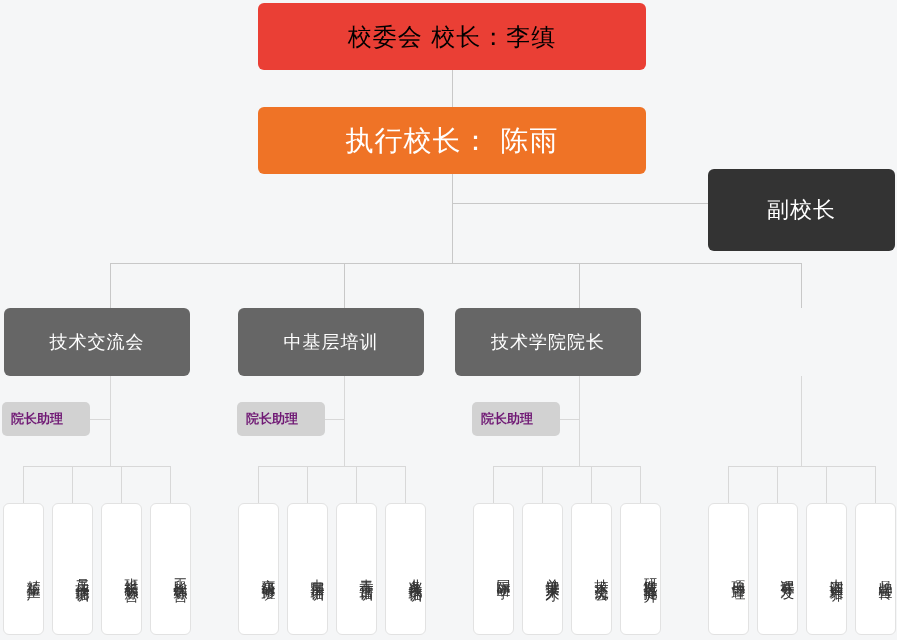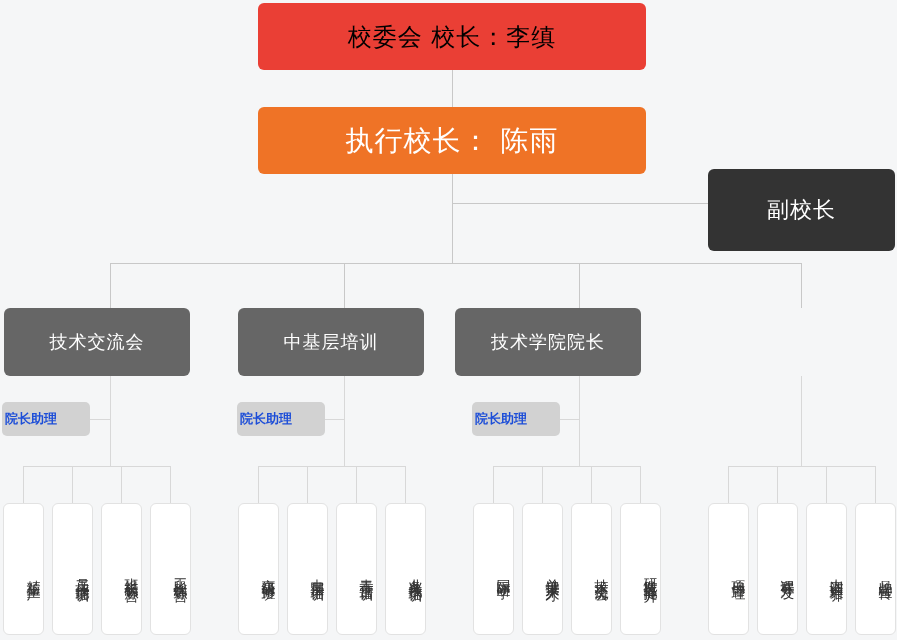--- a/index.html
+++ b/index.html
@@ -78,26 +78,26 @@
   .dept-1 { left: 238px; }
   .dept-2 { left: 455px; }
   .dept-3 { left: 708px; }
 
   
   .node-assist {
     top: 402px;
     width: 88px;
     height: 34px;
     background: #d2d2d2;
-    color: #1d4ed8;
+    color: #701a75;
     font-size: 13px;
     font-weight: bold;
     border-radius: 5px;
     justify-content: flex-start;
-    padding-left: 3px;
+    padding-left: 9px;
   }
   .assist-0 { left: 2px; }
   .assist-1 { left: 237px; }
   .assist-2 { left: 472px; }
 
   
   .node-leaf {
     top: 503px;
     width: 41px;
     height: 132px;

